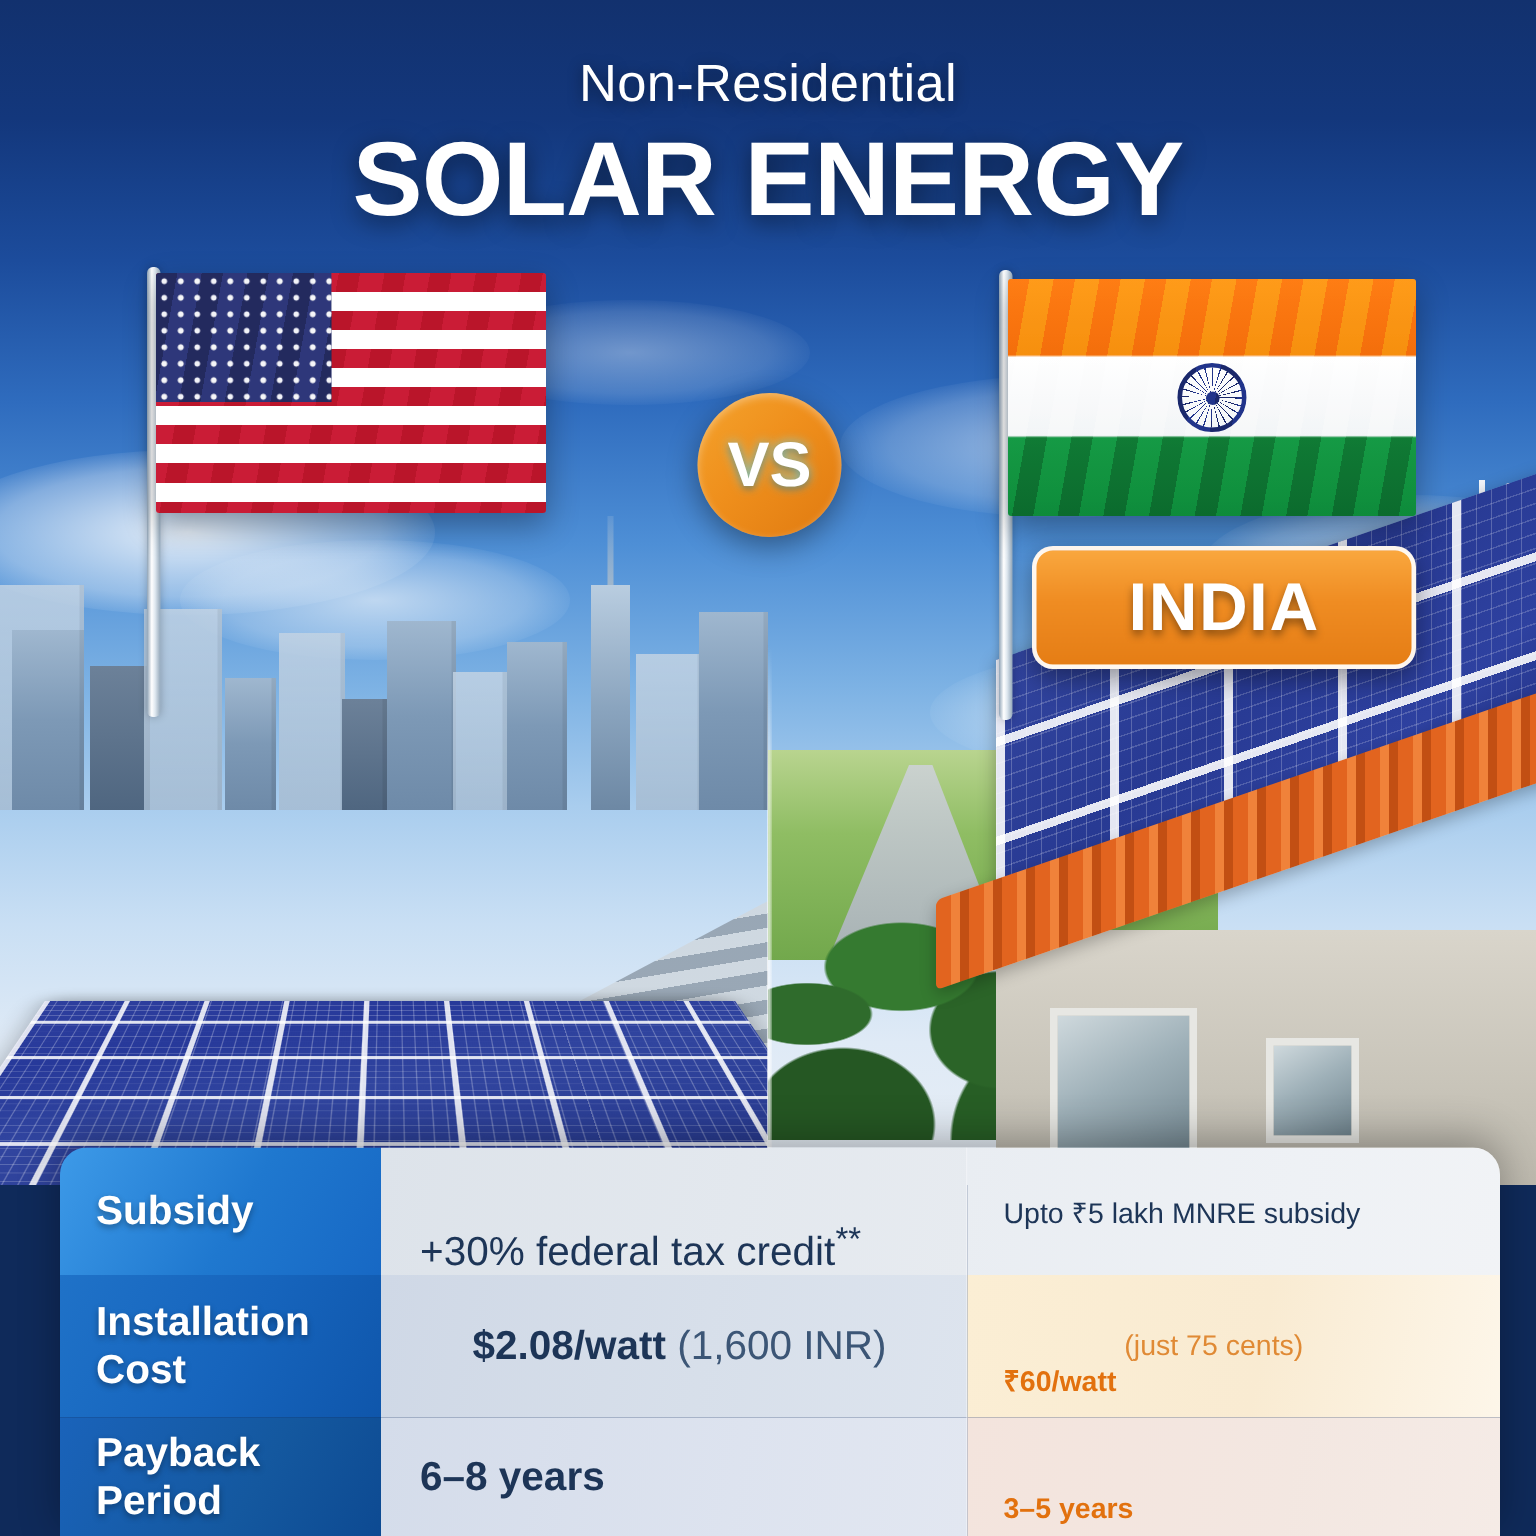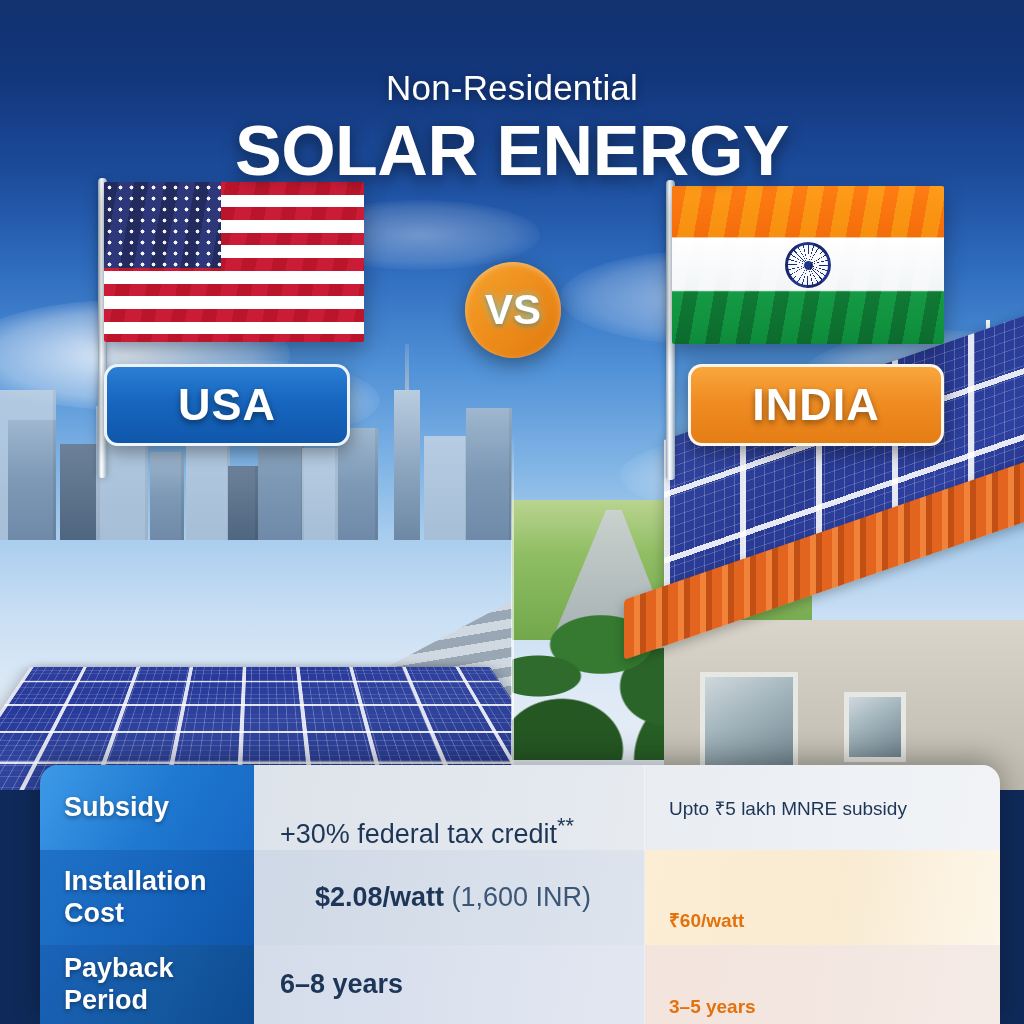--- a/index.html
+++ b/index.html
@@ -162,21 +162,21 @@
   .turbine .blade {
     position: absolute; top: 0; left: 50%; width: 5px; height: 62px;
     background: linear-gradient(180deg,#ffffff,#d6e3ee);
     border-radius: 3px;
     transform-origin: 50% 100%;
   }
 
   
   .header {
     position: absolute; left: 0; top: 0; width: 1024px;
-    text-align: center; z-index: 20; margin-top: 32px;
+    text-align: center; z-index: 20;
   }
   .kicker {
     margin-top: 36px;
     font-size: 35px;
     color: #ffffff;
     letter-spacing: 0.2px;
     text-shadow: 0 2px 10px rgba(0,0,0,0.45);
   }
   .headline {
     margin-top: 8px;
@@ -426,42 +426,41 @@
   </div>
 
   <div class="flagpole" style="left:666px; top:180px; height:300px;"></div>
   <div class="flag flag-in" style="left:672px; top:186px; width:272px; height:158px;">
     <div class="chakra"></div>
     <div class="wave"></div>
   </div>
 
   <div class="vs-badge">VS</div>
 
-  <div class="country-badge badge-usa">USA</div>
   <div class="country-badge badge-india">INDIA</div>
 
   <div class="table">
 
     <div class="trow r1">
       <div class="cell-label">Subsidy</div>
       <div class="cell-usa">
         <span class="val-wrap"><span>+30% federal tax credit</span><span class="sup">**</span></span>
       </div>
       <div class="cell-india">
         <span>Upto ₹5 lakh MNRE subsidy</span>
       </div>
     </div>
 
     <div class="trow r2">
       <div class="cell-label">Installation Cost</div>
       <div class="cell-usa">
         <span class="strong">$2.08/watt</span>&nbsp;<span class="muted">(1,600 INR)</span>
       </div>
       <div class="cell-india">
-        <span class="orange">₹60/watt</span>&nbsp;
+        <span class="orange">₹60/watt</span>&nbsp;<span class="orange-muted">(just 75 cents)</span>
       </div>
     </div>
 
     <div class="trow r3">
       <div class="cell-label">Payback Period</div>
       <div class="cell-usa">
         <span class="strong">6–8 years</span>
       </div>
       <div class="cell-india">
         <span class="orange">3–5 years</span>

